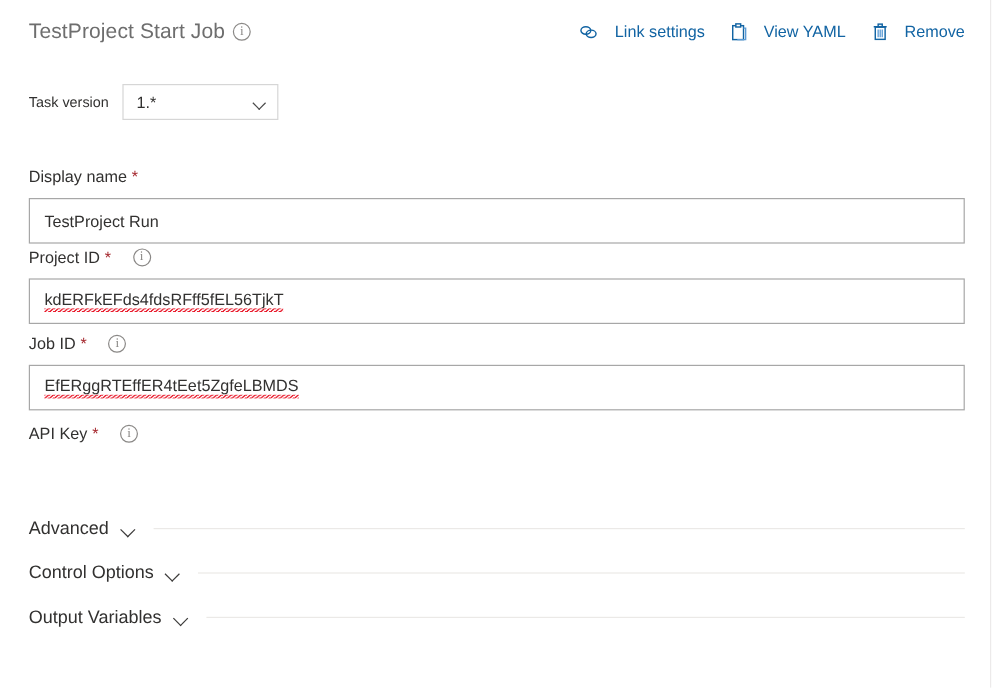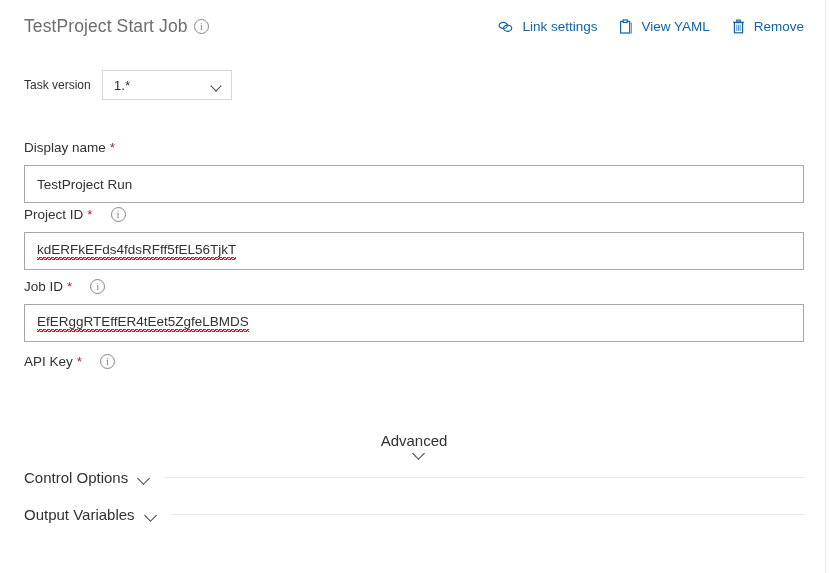--- a/index.html
+++ b/index.html
@@ -71,21 +71,21 @@
     position: absolute;
     right: 22px;
     top: 2px;
     display: flex;
     align-items: center;
     gap: 22px;
   }
   .action {
     display: flex;
     align-items: center;
-    gap: 8px;
+    gap: 13px;
     color: #1264a3;
     font-size: 13.5px;
     cursor: pointer;
     white-space: nowrap;
     line-height: 18px;
   }
   .action svg { display: block; }
 
   
   .version-row {
@@ -308,21 +308,21 @@
   <div class="field" style="top:352px;">
     <div class="field-label">
       <span>API Key</span>
       <span class="req">*</span>
       <span class="label-info">
         <span class="info-circle"></span>
       </span>
     </div>
   </div>
 
-  <div class="section" style="top:432px;flex-direction:column;">
+  <div class="section" style="top:432px;">
     <span class="section-title">Advanced</span>
     <span class="section-chev"></span>
     <span class="section-rule"></span>
   </div>
 
   <div class="section" style="top:506px;">
     <span class="section-title">Output Variables</span>
     <span class="section-chev"></span>
     <span class="section-rule"></span>
   </div>

